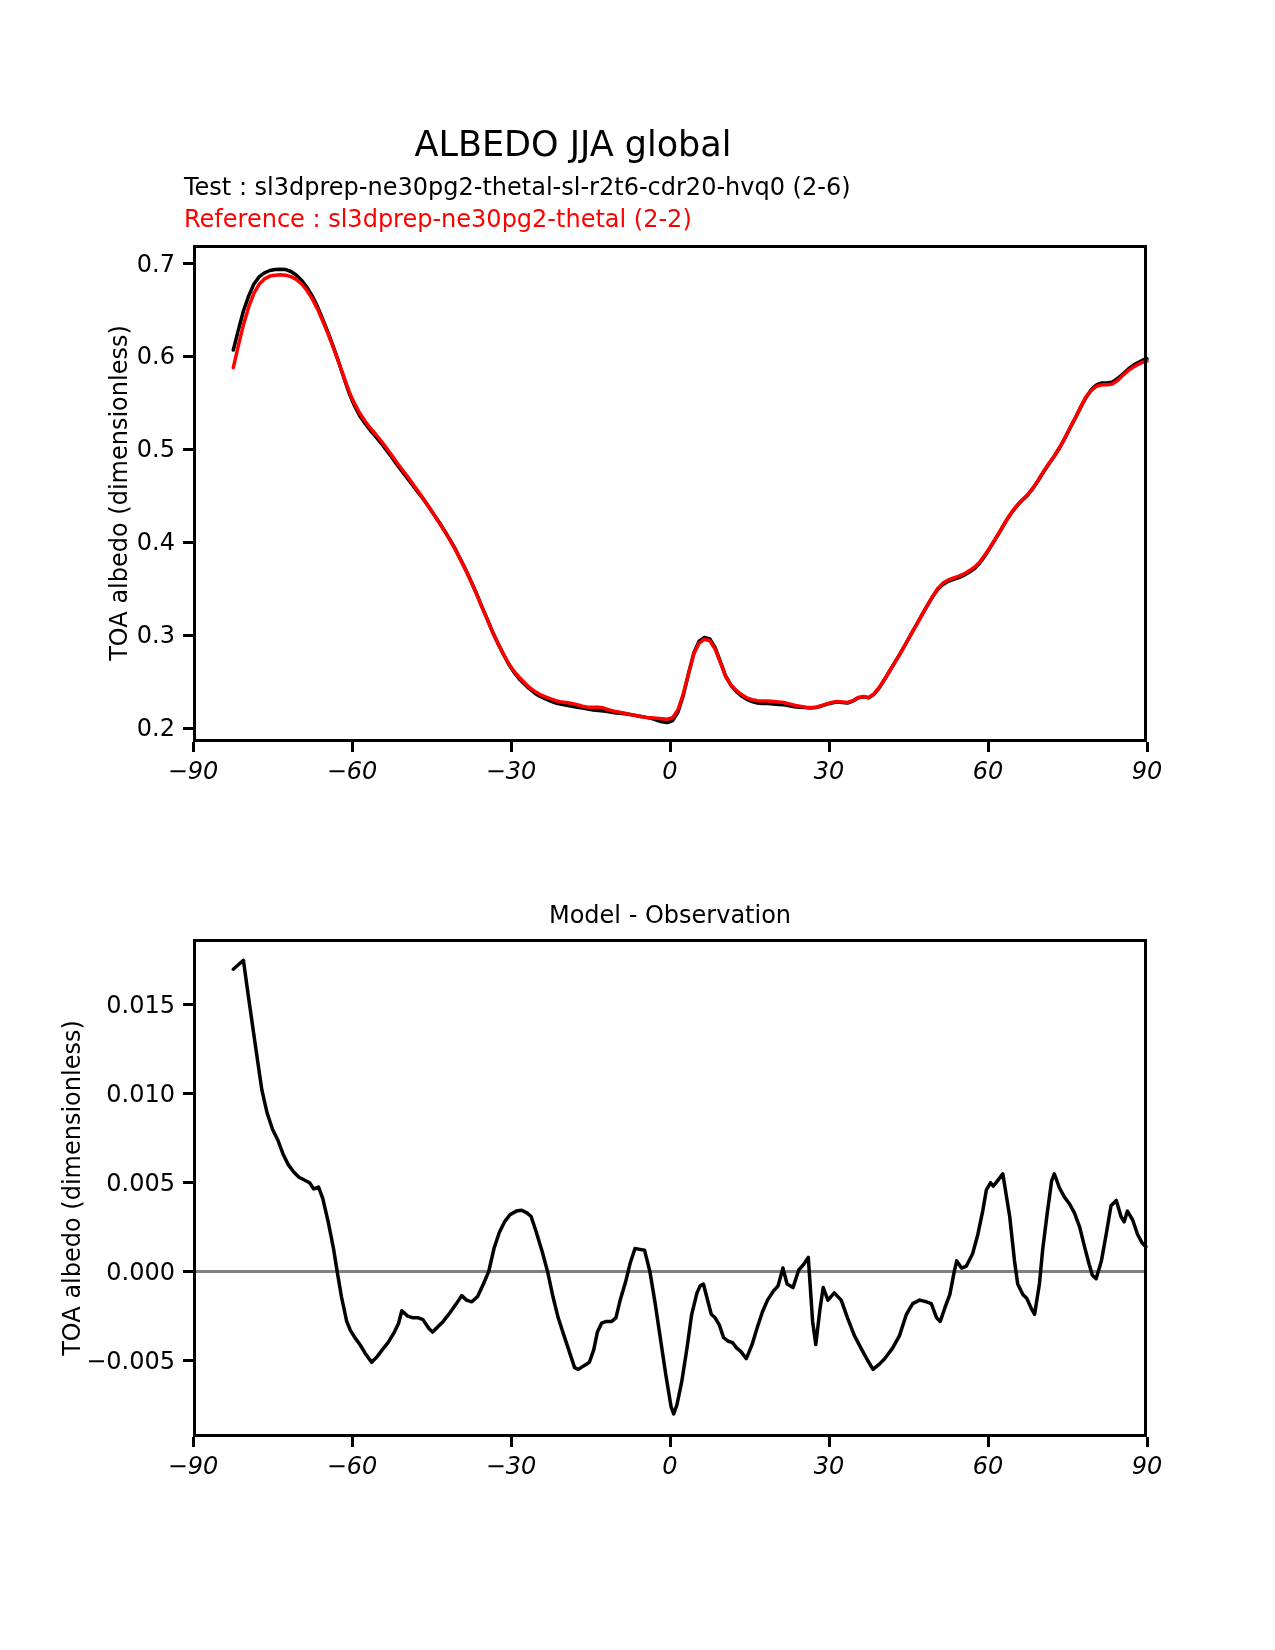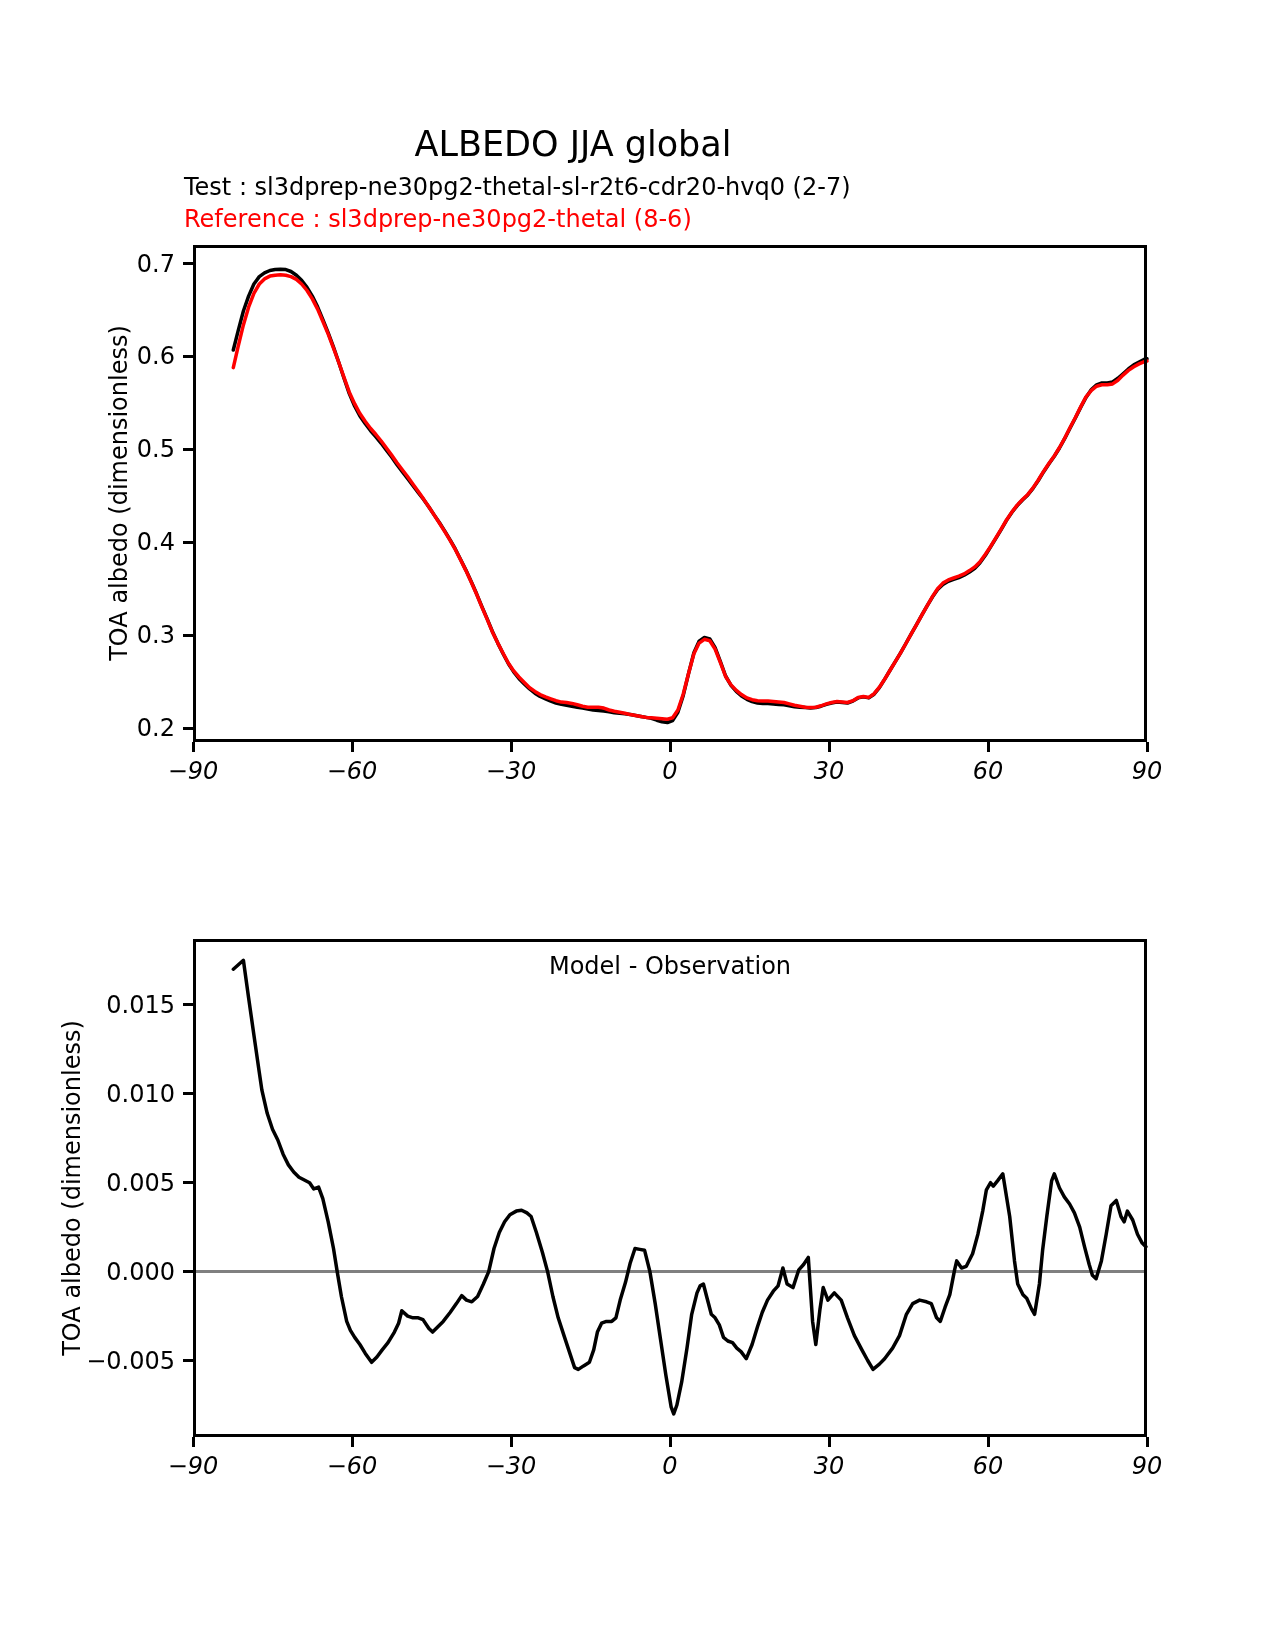--- a/index.html
+++ b/index.html
@@ -10,21 +10,21 @@
   }
   .figure{position:absolute;left:0;top:0;width:1275px;height:1650px;}
   .main-title{
     position:absolute;left:573px;top:76px;transform:translateX(-50%);
     font-size:35px;color:#000;white-space:nowrap;margin-top:48px;
   }
   .annot{position:absolute;left:184px;font-size:24px;white-space:nowrap;}
   .annot.test{top:173px;}
   .annot.ref{top:205px;}
   .axes-title{
-    position:absolute;left:670px;top:952px;transform:translateX(-50%);
+    position:absolute;left:670px;top:901px;transform:translateX(-50%);
     font-size:24px;color:#000;white-space:nowrap;
   }
   .ylabel{
     position:absolute;font-size:24px;color:#000;white-space:nowrap;
     transform:translate(-50%,-50%) rotate(-90deg);
   }
   .ylabel.top{left:119px;top:493px;}
   .ylabel.bottom{left:72px;top:1188px;}
   .axes{position:absolute;}
   .axes svg{position:absolute;left:0;top:0;overflow:visible;}
@@ -36,22 +36,22 @@
   .tick-label.x{transform:translateX(-50%);font-style:italic;}
   .tick-label.y{text-align:right;}
 </style>
 </head>
 <body>
 
 <div class="figure" id="figure">
 
   <div class="main-title">ALBEDO JJA global</div>
 
-  <div class="annot test">Test : sl3dprep-ne30pg2-thetal-sl-r2t6-cdr20-hvq0 (2-7)</div>
-  <div class="annot ref" id="ref-label" style="color: rgb(255, 0, 0);">Reference : sl3dprep-ne30pg2-thetal (8-6)</div>
+  <div class="annot test">Test : sl3dprep-ne30pg2-thetal-sl-r2t6-cdr20-hvq0 (2-6)</div>
+  <div class="annot ref" id="ref-label" style="color: rgb(255, 0, 0);">Reference : sl3dprep-ne30pg2-thetal (2-2)</div>
 
   <div class="ylabel top">TOA albedo (dimensionless)</div>
   <div class="axes top" id="axes-0" style="left: 193px; top: 245px; width: 954px; height: 497px;">
     <svg id="chart-svg-0" xmlns="http://www.w3.org/2000/svg" width="954" height="497" viewBox="0 0 954 497">
         <polyline points="40.3,105.0 45.0,86.4 50.4,66.0 55.6,51.1 60.9,39.0 66.3,31.6 71.5,27.9 76.9,25.5 82.2,24.6 87.4,24.2 92.8,24.6 98.0,26.5 103.4,30.2 108.6,35.3 114.0,42.3 119.3,51.1 124.6,61.8 129.8,74.3 135.2,87.8 140.5,102.2 145.8,117.5 151.0,133.3 156.3,148.6 161.7,161.2 166.9,170.9 172.3,178.8 177.6,185.8 182.9,191.8 188.2,198.3 193.4,205.3 198.8,212.3 204.0,219.7 209.3,226.7 214.7,233.6 220.0,240.6 225.3,247.6 230.6,254.5 235.9,262.0 241.1,269.9 246.5,277.8 251.8,286.1 257.1,294.9 262.4,304.2 267.6,314.5 272.9,325.1 278.3,336.8 283.6,348.8 288.8,361.4 294.2,373.9 299.4,386.5 304.8,398.1 310.1,408.7 315.3,418.5 320.7,426.9 325.9,433.4 331.3,438.9 336.6,444.0 341.9,448.2 347.1,451.5 352.5,453.8 357.8,456.1 363.0,458.0 368.4,459.4 373.6,460.3 378.9,461.2 384.3,462.2 389.6,463.1 394.8,464.0 400.2,465.0 405.4,465.4 410.8,465.9 416.1,466.8 421.3,467.7 426.7,468.2 431.9,468.7 437.3,469.6 442.6,470.5 447.9,471.5 453.1,472.4 458.4,473.3 463.8,475.2 469.0,476.7 474.4,477.5 479.6,475.6 484.9,467.3 490.2,450.6 495.6,428.3 500.9,407.8 506.1,396.2 511.4,392.5 516.8,393.9 522.1,402.7 527.4,416.6 532.6,431.0 538.0,440.3 543.3,446.4 548.5,451.0 553.9,454.3 559.1,456.6 564.5,458.0 569.8,458.4 575.0,458.4 580.3,458.9 585.7,459.4 591.0,459.8 596.3,460.8 601.5,461.7 606.8,462.2 612.2,462.6 617.5,463.1 622.8,462.6 628.0,461.2 633.4,459.4 638.6,458.0 644.0,457.1 649.3,457.5 654.5,458.0 659.9,456.1 665.1,452.9 670.4,451.9 675.8,452.9 681.1,449.2 686.4,442.7 691.6,434.3 696.9,425.5 702.3,416.6 707.6,407.8 712.9,398.5 718.1,389.2 723.4,379.9 728.8,370.2 734.1,360.9 739.4,352.1 744.6,344.6 749.9,339.5 755.3,336.3 760.6,334.4 765.9,332.6 771.1,330.2 776.5,327.0 781.8,323.3 787.0,317.7 792.4,310.3 797.6,301.9 803.0,293.1 808.3,284.3 813.5,275.4 818.8,267.5 824.2,260.6 829.5,255.0 834.8,249.9 840.0,243.4 845.3,235.5 850.7,226.7 856.0,218.8 861.3,211.3 866.5,203.0 871.9,193.2 877.1,183.0 882.5,172.8 887.8,162.1 893.0,152.4 898.4,144.5 903.6,139.8 908.9,138.0 914.3,138.0 919.6,137.0 924.9,133.3 930.1,128.7 935.4,124.0 940.8,119.8 946.1,117.1 951.4,114.3 954.0,113.8" fill="none" stroke="#000000" stroke-width="3.5" stroke-linejoin="round" stroke-linecap="round"></polyline>
         <polyline points="40.3,122.6 45.0,102.2 50.4,79.9 55.6,62.2 60.9,48.3 66.3,39.0 71.5,33.9 76.9,31.1 82.2,30.2 87.4,29.7 92.8,30.2 98.0,31.6 103.4,34.4 108.6,39.0 114.0,45.5 119.3,53.9 124.6,64.1 129.8,76.2 135.2,89.2 140.5,103.1 145.8,117.5 151.0,132.4 156.3,147.2 161.7,158.9 166.9,168.6 172.3,176.5 177.6,183.5 182.9,189.5 188.2,196.0 193.4,203.0 198.8,210.4 204.0,217.8 209.3,224.8 214.7,231.8 220.0,239.2 225.3,246.6 230.6,254.1 235.9,262.0 241.1,269.9 246.5,278.2 251.8,286.6 257.1,295.4 262.4,304.7 267.6,314.9 272.9,325.6 278.3,337.2 283.6,349.3 288.8,361.8 294.2,374.4 299.4,386.9 304.8,398.1 310.1,408.3 315.3,418.0 320.7,425.9 325.9,432.0 331.3,437.5 336.6,442.7 341.9,446.4 347.1,449.6 352.5,451.9 357.8,453.8 363.0,455.7 368.4,457.1 373.6,457.5 378.9,458.4 384.3,459.8 389.6,461.2 394.8,462.2 400.2,462.2 405.4,462.2 410.8,463.1 416.1,465.0 421.3,466.3 426.7,467.3 431.9,468.2 437.3,469.6 442.6,470.5 447.9,471.5 453.1,472.4 458.4,472.8 463.8,473.3 469.0,473.8 474.4,474.2 479.6,472.8 484.9,465.0 490.2,449.2 495.6,428.3 500.9,408.7 506.1,398.1 511.4,394.3 516.8,395.7 522.1,404.1 527.4,417.6 532.6,431.5 538.0,439.9 543.3,445.4 548.5,449.6 553.9,452.9 559.1,454.7 564.5,455.7 569.8,456.1 575.0,456.1 580.3,456.6 585.7,457.1 591.0,457.5 596.3,458.9 601.5,460.3 606.8,461.2 612.2,462.2 617.5,462.6 622.8,462.2 628.0,460.8 633.4,458.9 638.6,457.5 644.0,456.6 649.3,457.1 654.5,457.5 659.9,455.7 665.1,452.4 670.4,451.5 675.8,452.4 681.1,448.7 686.4,442.2 691.6,434.3 696.9,425.5 702.3,416.6 707.6,407.8 712.9,398.5 718.1,389.2 723.4,379.9 728.8,370.2 734.1,360.9 739.4,351.6 744.6,343.7 749.9,338.1 755.3,334.9 760.6,333.0 765.9,331.2 771.1,328.9 776.5,325.6 781.8,321.9 787.0,316.8 792.4,309.3 797.6,301.5 803.0,292.6 808.3,283.8 813.5,275.0 818.8,267.1 824.2,260.1 829.5,254.5 834.8,249.4 840.0,242.9 845.3,235.0 850.7,226.2 856.0,218.3 861.3,210.9 866.5,202.5 871.9,192.8 877.1,182.5 882.5,172.3 887.8,161.6 893.0,151.9 898.4,145.4 903.6,141.2 908.9,139.8 914.3,139.8 919.6,138.9 924.9,135.2 930.1,130.1 935.4,125.4 940.8,121.7 946.1,118.9 951.4,116.6 954.0,116.1" fill="none" stroke="#ff0000" stroke-width="3.5" stroke-linejoin="round" stroke-linecap="round"></polyline>
         <rect x="1.5" y="1.5" width="951" height="494" fill="none" stroke="#000000" stroke-width="3"></rect>
       </svg>
   </div>
 

